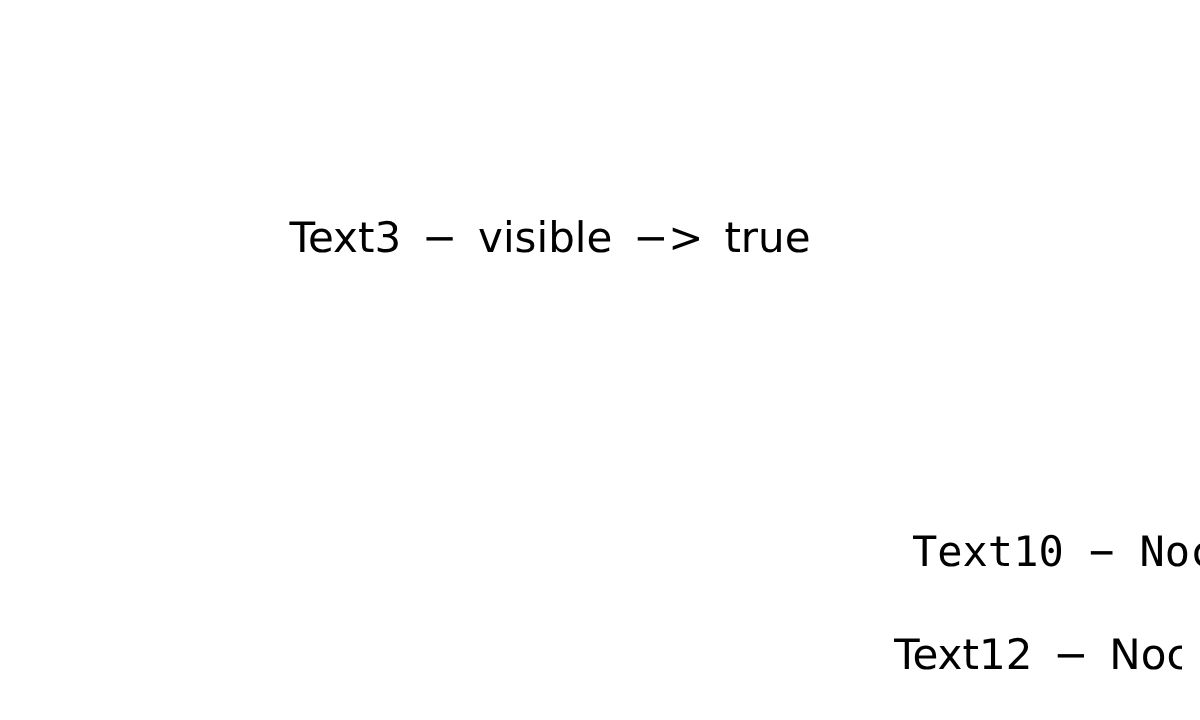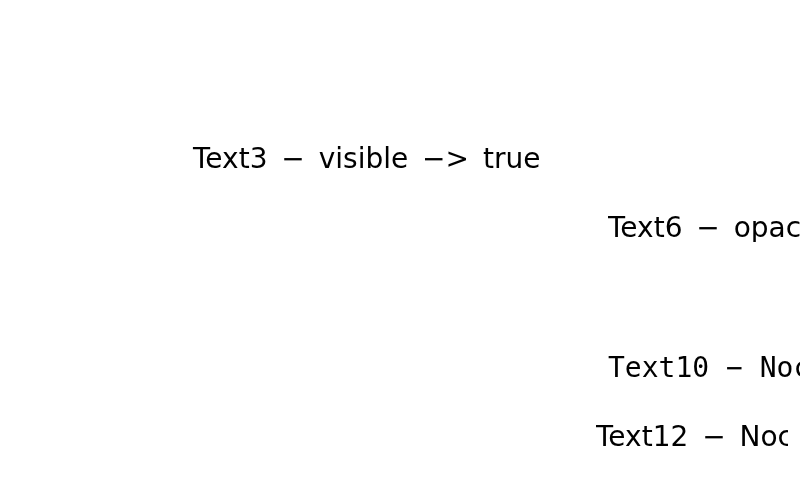--- a/index.html
+++ b/index.html
@@ -35,20 +35,19 @@
                 font-family: "DejaVu Sans Mono", "Liberation Mono", monospace;
                 word-spacing: 0; }
   #lbl-text12 { left: 596px; top: 423px; width: 192px; overflow: hidden; }
 </style>
 </head>
 <body>
 
 <div class="screen">
   <div class="ui-text" id="lbl-text3">Text3 − visible −&gt; true</div>
 
-  <div class="ui-text" id="lbl-text6">Text6 − opac</div>
 
 
   <div class="ui-text" id="lbl-text10">Text10 − Noc</div>
 
 
   <div class="ui-text" id="lbl-text12">Text12 − Noc</div>
 </div>
 
 </body></html>

